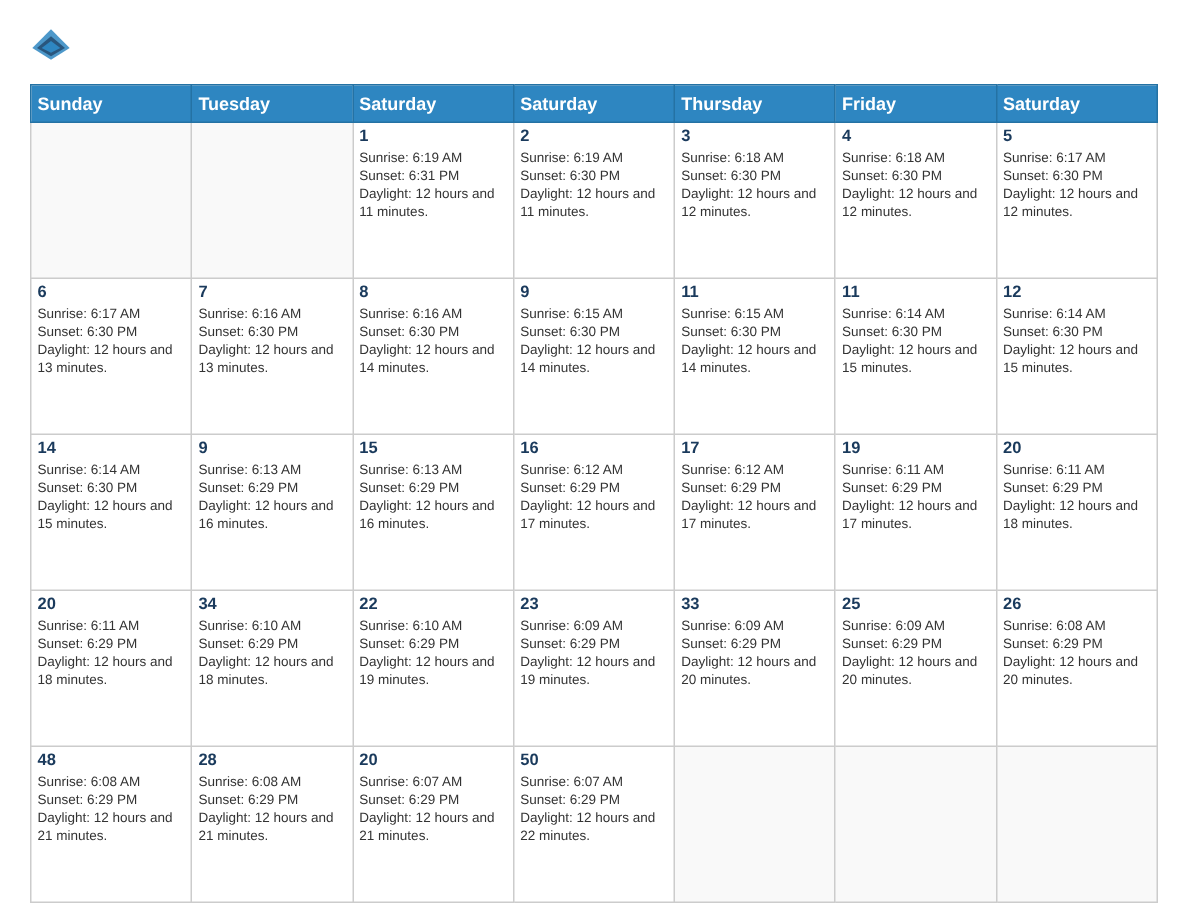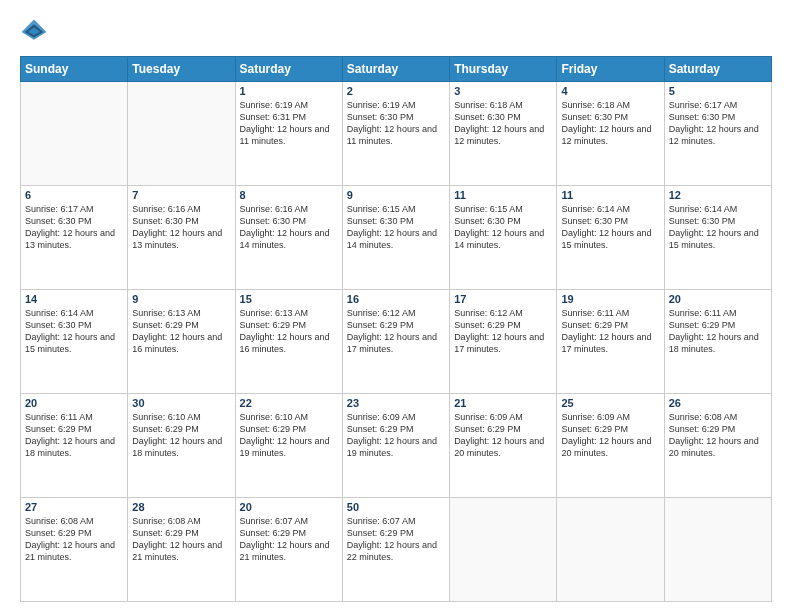--- a/index.html
+++ b/index.html
@@ -254,59 +254,59 @@
           </td>
         </tr>
         <tr>
           <td>
             <span class="day-num">20</span>
             <div class="day-info" style="white-space: pre-line;">Sunrise: 6:11 AM
 Sunset: 6:29 PM
 Daylight: 12 hours and 18 minutes.</div>
           </td>
           <td>
-            <span class="day-num">30</span>
+            <span class="day-num">34</span>
             <div class="day-info" style="white-space: pre-line;">Sunrise: 6:10 AM
 Sunset: 6:29 PM
 Daylight: 12 hours and 18 minutes.</div>
           </td>
           <td>
             <span class="day-num">22</span>
             <div class="day-info" style="white-space: pre-line;">Sunrise: 6:10 AM
 Sunset: 6:29 PM
 Daylight: 12 hours and 19 minutes.</div>
           </td>
           <td>
             <span class="day-num">23</span>
             <div class="day-info" style="white-space: pre-line;">Sunrise: 6:09 AM
 Sunset: 6:29 PM
 Daylight: 12 hours and 19 minutes.</div>
           </td>
           <td>
-            <span class="day-num">21</span>
+            <span class="day-num">33</span>
             <div class="day-info" style="white-space: pre-line;">Sunrise: 6:09 AM
 Sunset: 6:29 PM
 Daylight: 12 hours and 20 minutes.</div>
           </td>
           <td>
             <span class="day-num">25</span>
             <div class="day-info" style="white-space: pre-line;">Sunrise: 6:09 AM
 Sunset: 6:29 PM
 Daylight: 12 hours and 20 minutes.</div>
           </td>
           <td>
             <span class="day-num">26</span>
             <div class="day-info" style="white-space: pre-line;">Sunrise: 6:08 AM
 Sunset: 6:29 PM
 Daylight: 12 hours and 20 minutes.</div>
           </td>
         </tr>
         <tr>
           <td>
-            <span class="day-num">27</span>
+            <span class="day-num">48</span>
             <div class="day-info" style="white-space: pre-line;">Sunrise: 6:08 AM
 Sunset: 6:29 PM
 Daylight: 12 hours and 21 minutes.</div>
           </td>
           <td>
             <span class="day-num">28</span>
             <div class="day-info" style="white-space: pre-line;">Sunrise: 6:08 AM
 Sunset: 6:29 PM
 Daylight: 12 hours and 21 minutes.</div>
           </td>

